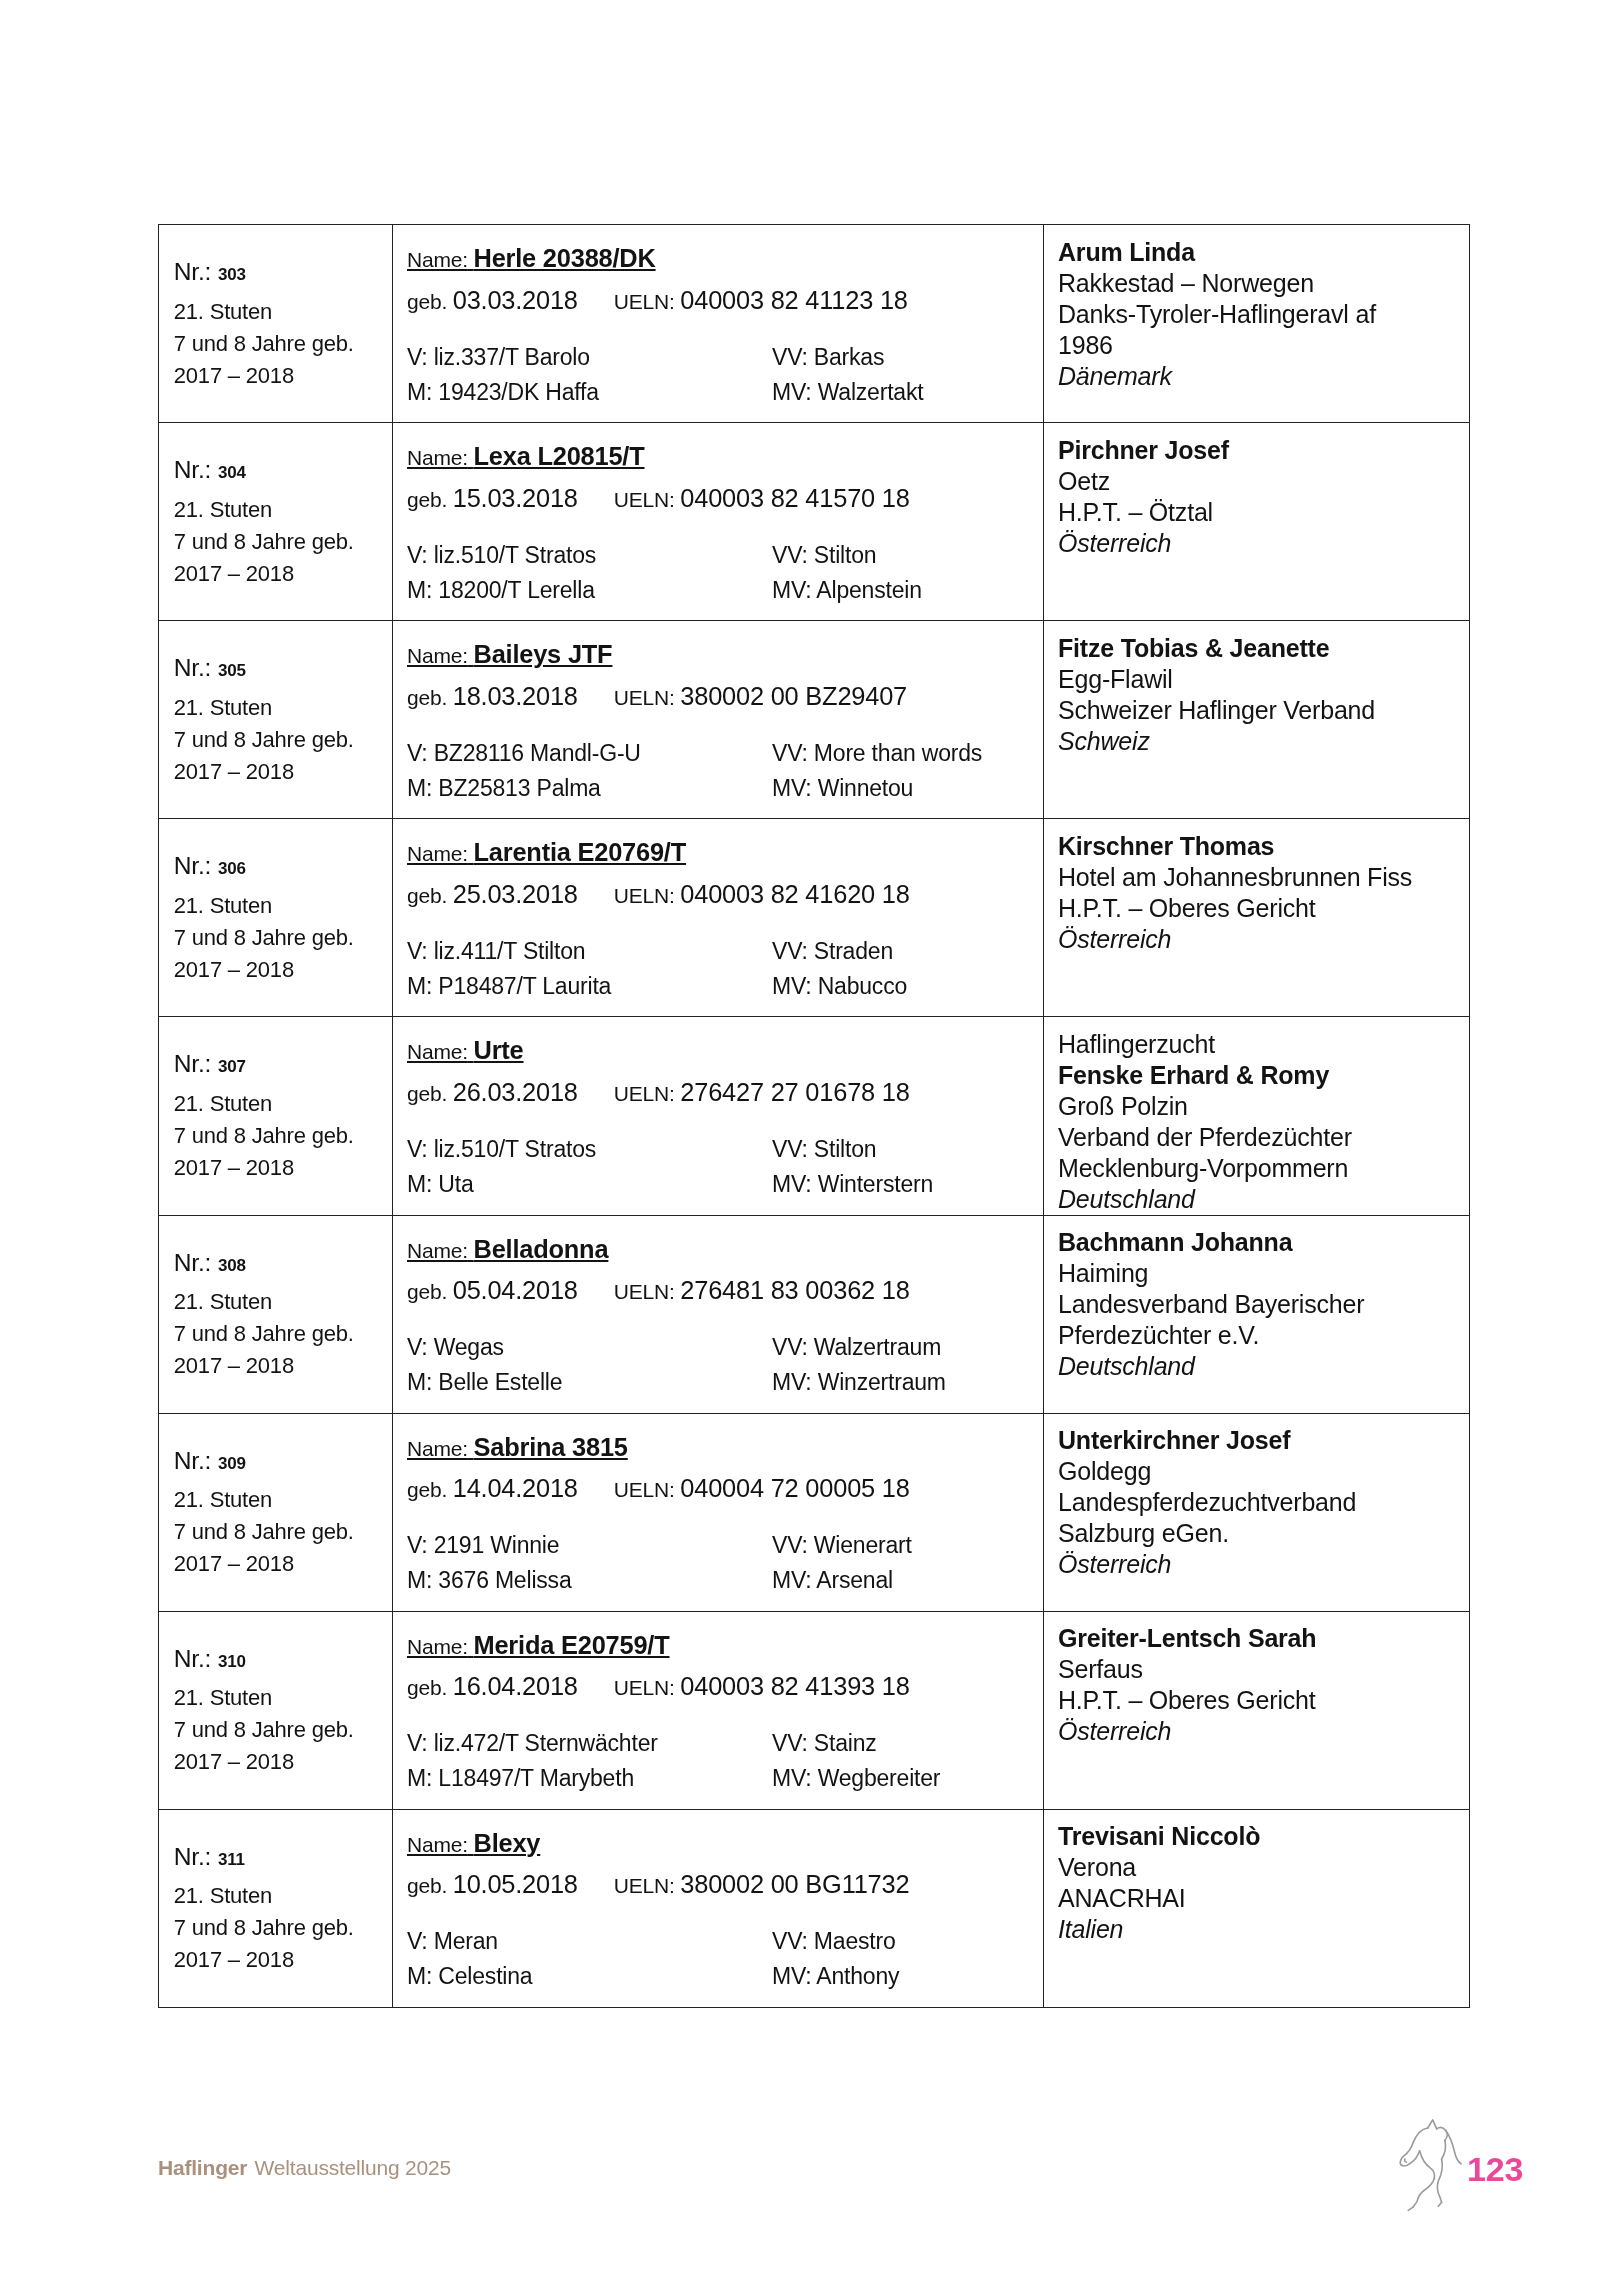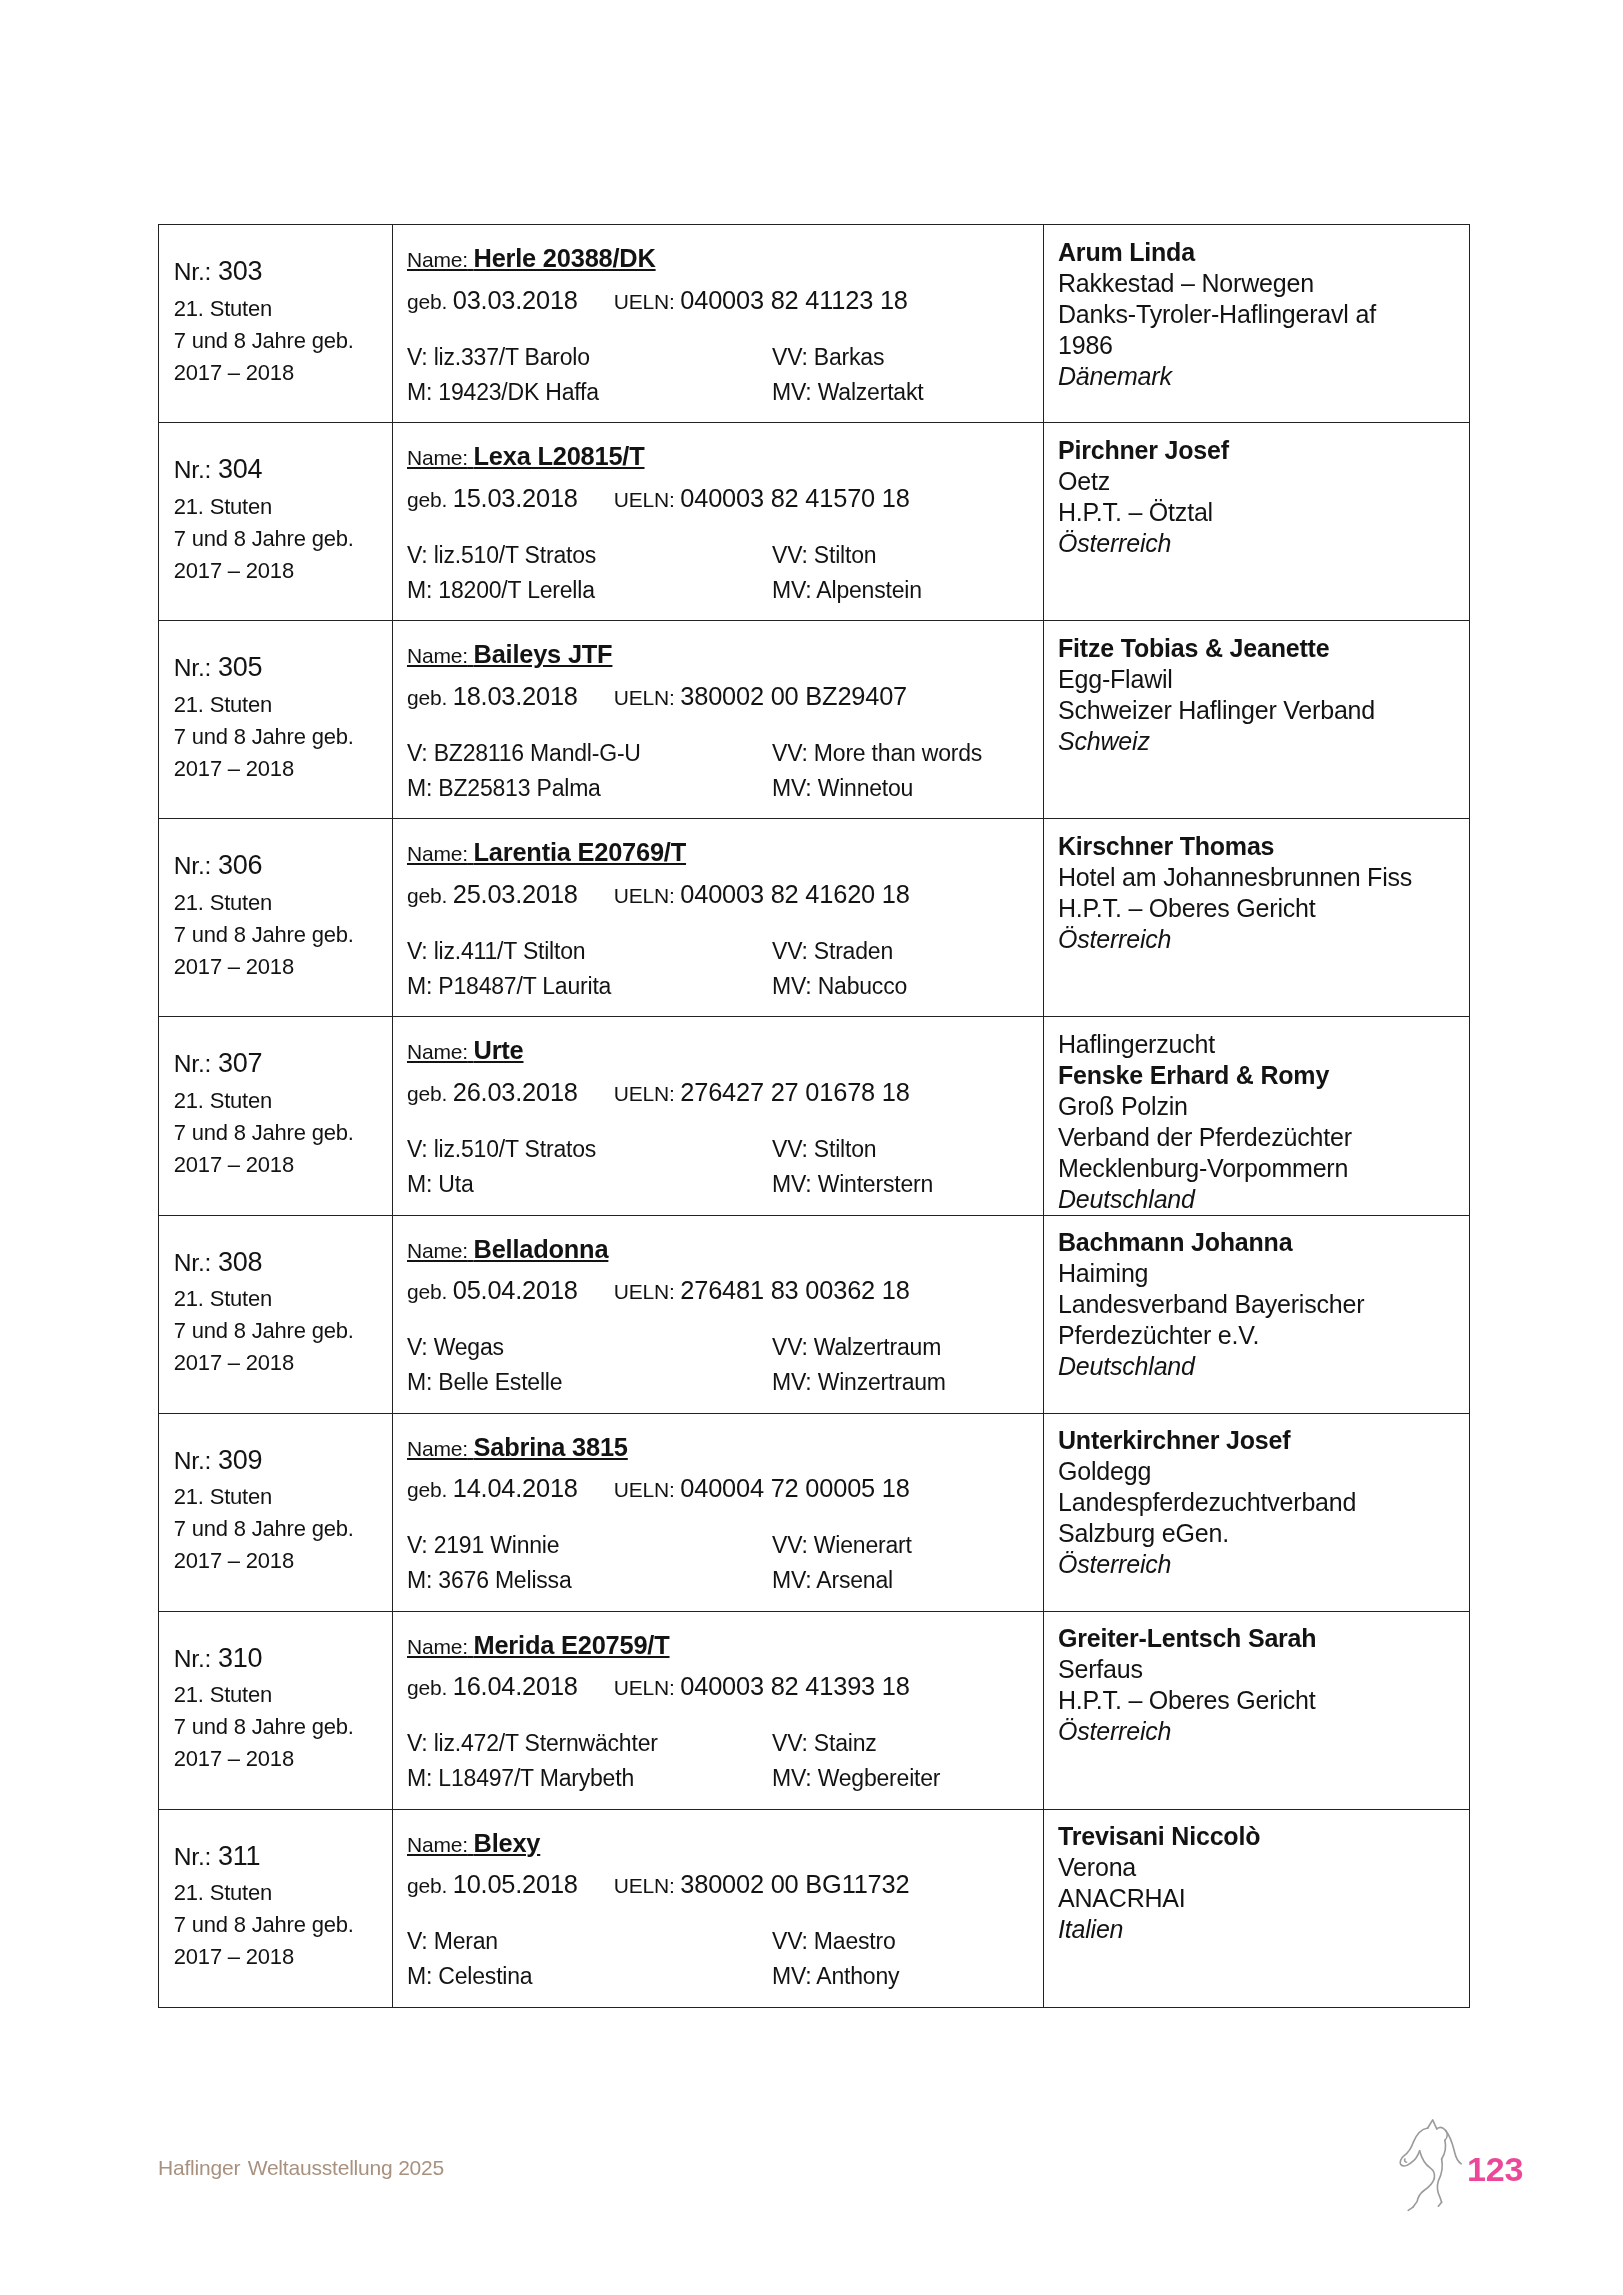--- a/index.html
+++ b/index.html
@@ -29,21 +29,21 @@
     overflow: hidden;
   }
   table.catalog tr { height: 198px; }
   col.c-nr    { width: 234px; }
   col.c-mid   { width: 651px; }
   col.c-owner { width: 426px; }
 
   
   .nr-cell { padding: 31px 8.2px 0 14.8px !important; }
   .nr-line { font-size: 24.6px; line-height: 31px; margin-bottom: 5.7px; white-space: nowrap; }
-  .nr-value { font-weight: normal; font-size: 27px; text-align: right; }
+  .nr-value { font-weight: bold; font-size: 17px; text-align: right; }
   .sub { font-size: 22px; line-height: 32px; white-space: nowrap; }
 
   
   .mid-cell { padding: 18px 8.2px 0 14px !important; }
   .name-line { font-size: 21px; line-height: 31px; margin-bottom: 9.8px; white-space: nowrap; text-decoration: underline; }
   .horse-name { font-weight: bold; font-size: 25.4px; }
   .geb-line { font-size: 21px; line-height: 31px; margin-bottom: 26px; white-space: nowrap; }
   .val { font-size: 25.4px; }
   .ueln-group { margin-left: 36px; }
   .vm-grid {
@@ -64,21 +64,21 @@
 
   
   .footer-brand {
     position: absolute;
     left: 158px;
     top: 2156px;
     font-size: 21px;
     color: #a8917f;
     white-space: nowrap;
   }
-  .brand-light { font-weight: 400; margin-right: 7.4px; }
+  .brand-light { font-weight: 700; margin-right: 7.4px; }
   .brand-bold { font-weight: normal; }
 
   .page-number {
     position: absolute;
     left: 1467px;
     top: 2150px;
     font-size: 34px;
     font-weight: bold;
     color: #ec4899;
   }

